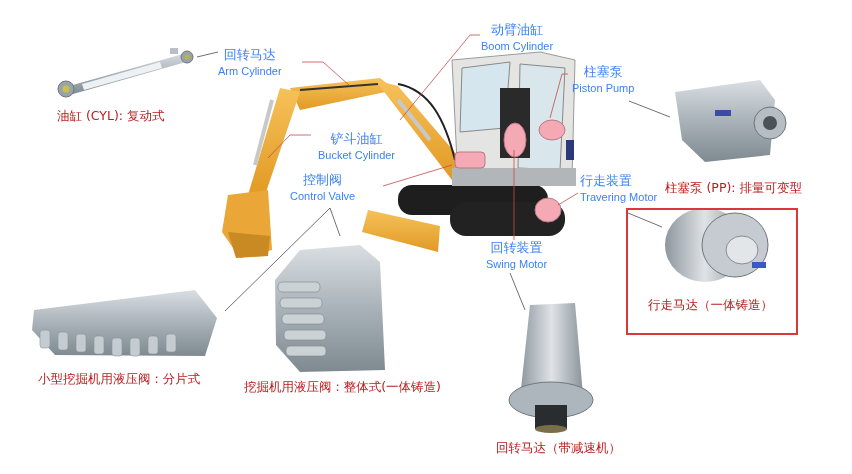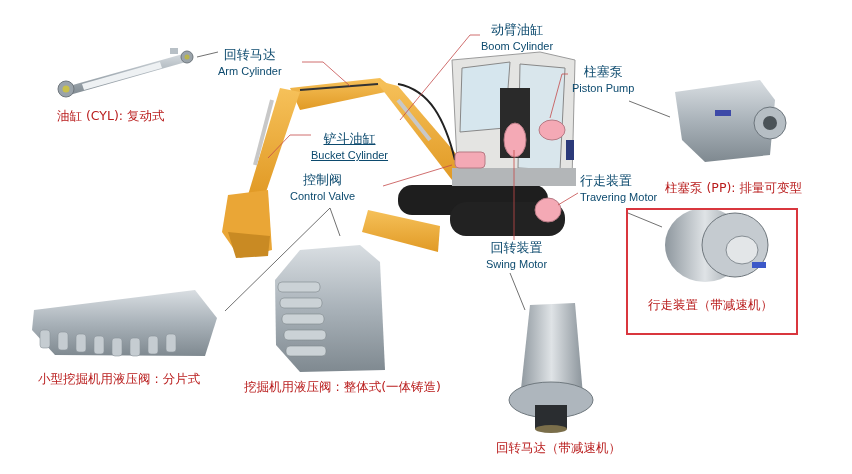--- a/index.html
+++ b/index.html
@@ -1,17 +1,17 @@
 <!DOCTYPE html>
 <html><head>
 <meta charset="utf-8">
 <style>
   html,body{margin:0;padding:0;background:#ffffff;}
   body{width:852px;height:474px;position:relative;overflow:hidden;font-family:"DejaVu Sans","Liberation Sans",sans-serif;color:#222;}
-  .lbl{position:absolute;text-align:center;line-height:17px;font-size:13px;color:#0c4a6e;white-space:nowrap;}
+  .lbl{position:absolute;text-align:center;line-height:17px;font-size:13px;color:#3b82f6;white-space:nowrap;}
   .lbl .en{font-family:"Liberation Sans",sans-serif;font-size:11px;text-align:center;}
   .cap{position:absolute;font-size:12.5px;color:#b91c1c;white-space:nowrap;font-weight:500;}
   svg.full{position:absolute;left:0;top:0;}
   .hl{position:absolute;border:2px solid #d9363e;box-sizing:border-box;}
 </style>
 </head>
 <body>
 
 <svg class="full" width="852" height="474" viewBox="0 0 852 474">
   <defs>
@@ -143,36 +143,36 @@
   <div class="en">Arm Cylinder</div>
 </div>
 <div class="lbl" style="left:481px;top:21px;">
   <div>动臂油缸</div>
   <div class="en">Boom Cylinder</div>
 </div>
 <div class="lbl" style="left:572px;top:63px;">
   <div>柱塞泵</div>
   <div class="en">Piston Pump</div>
 </div>
-<div class="lbl" style="left:311px;top:130px;text-decoration:underline;">
+<div class="lbl" style="left:318px;top:130px;">
   <div>铲斗油缸</div>
   <div class="en">Bucket Cylinder</div>
 </div>
 <div class="lbl" style="left:290px;top:171px;">
   <div>控制阀</div>
   <div class="en">Control Valve</div>
 </div>
 <div class="lbl" style="left:580px;top:172px;text-align:left;">
   <div>行走装置</div>
   <div class="en">Travering Motor</div>
 </div>
 <div class="lbl" style="left:486px;top:239px;">
   <div>回转装置</div>
   <div class="en">Swing Motor</div>
 </div>
 
 <div class="cap" style="left:57px;top:108px;">油缸 (CYL): 复动式</div>
 <div class="cap" style="left:665px;top:180px;">柱塞泵 (PP): 排量可变型</div>
 <div class="hl" style="left:626px;top:208px;width:172px;height:127px;"></div>
-<div class="cap" style="left:648px;top:297px;">行走装置（带减速机）</div>
+<div class="cap" style="left:648px;top:297px;">行走马达（一体铸造）</div>
 <div class="cap" style="left:38px;top:371px;">小型挖掘机用液压阀 : 分片式</div>
 <div class="cap" style="left:244px;top:379px;">挖掘机用液压阀 : 整体式(一体铸造)</div>
 <div class="cap" style="left:496px;top:440px;">回转马达（带减速机）</div>
 
 </body></html>

